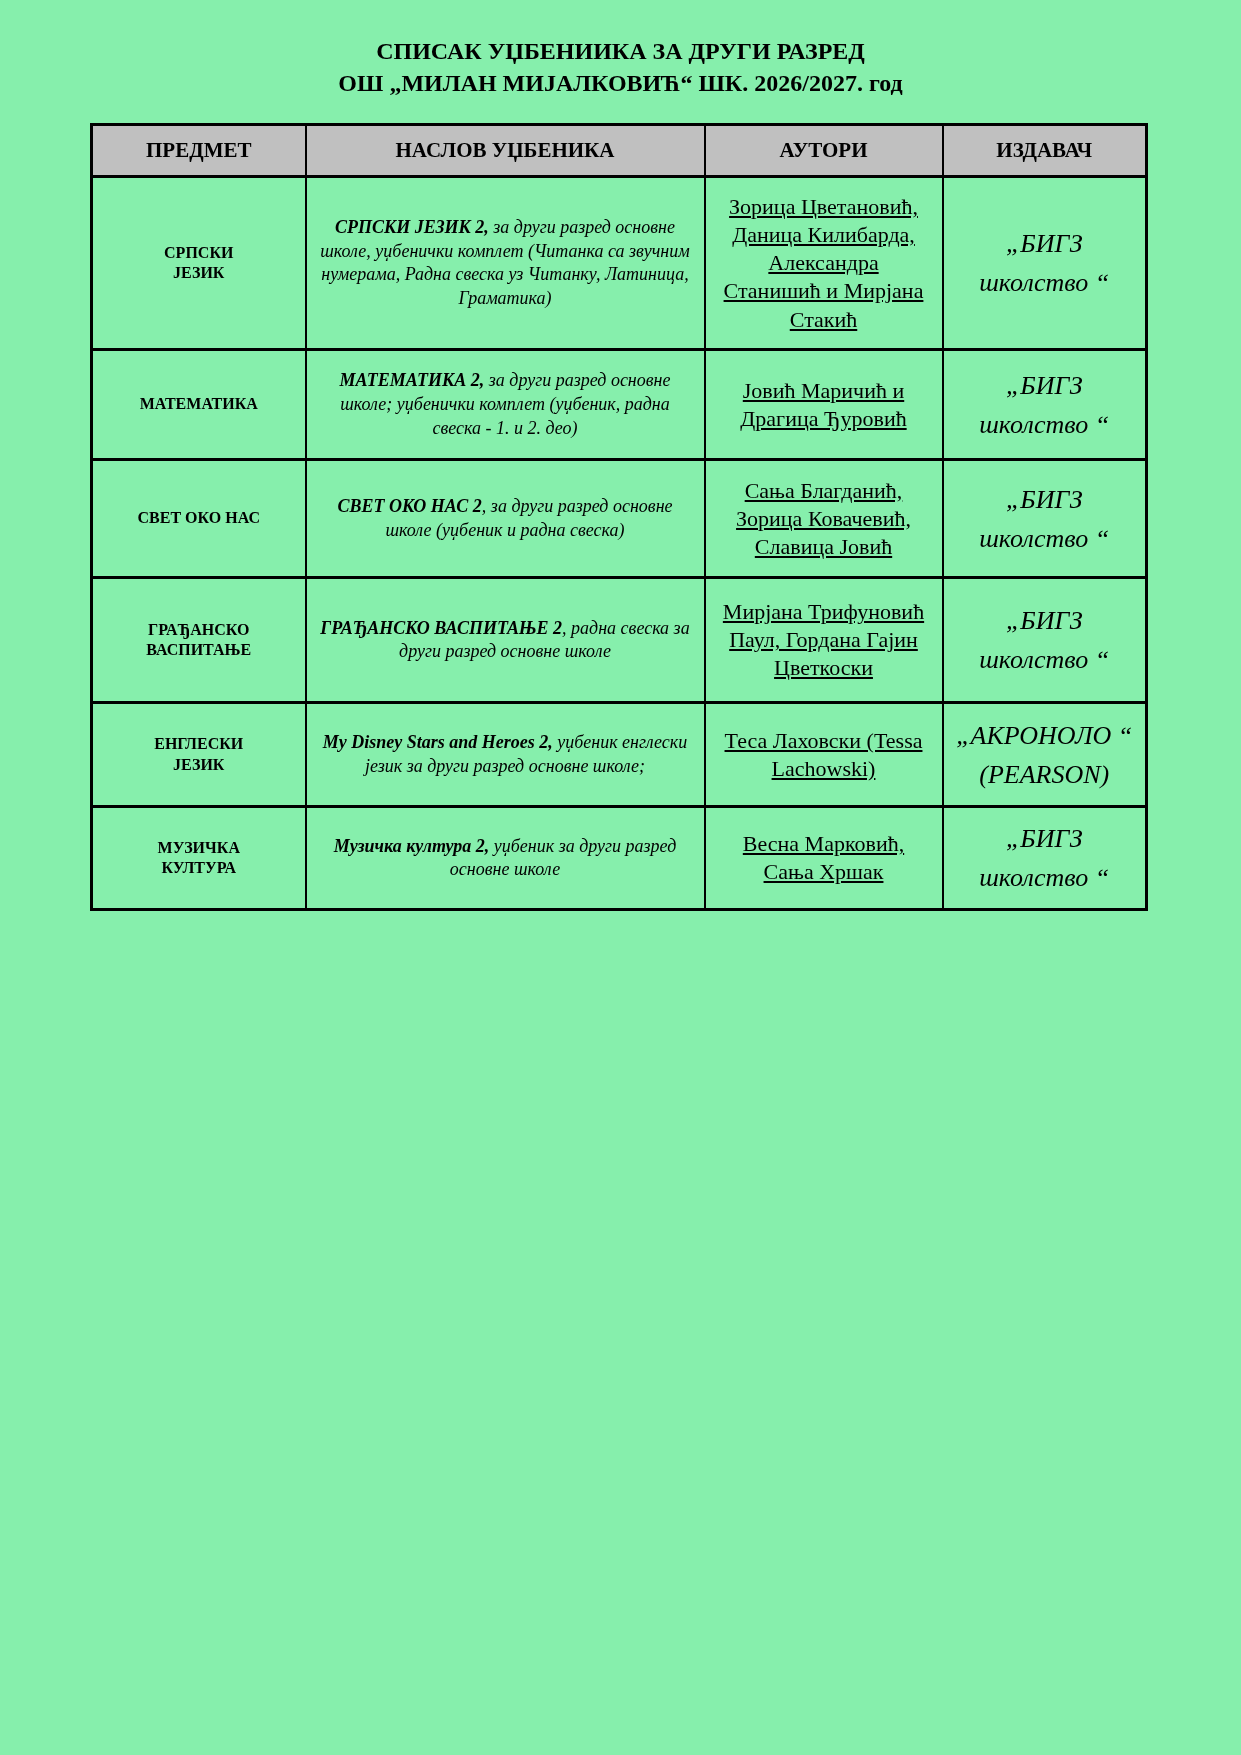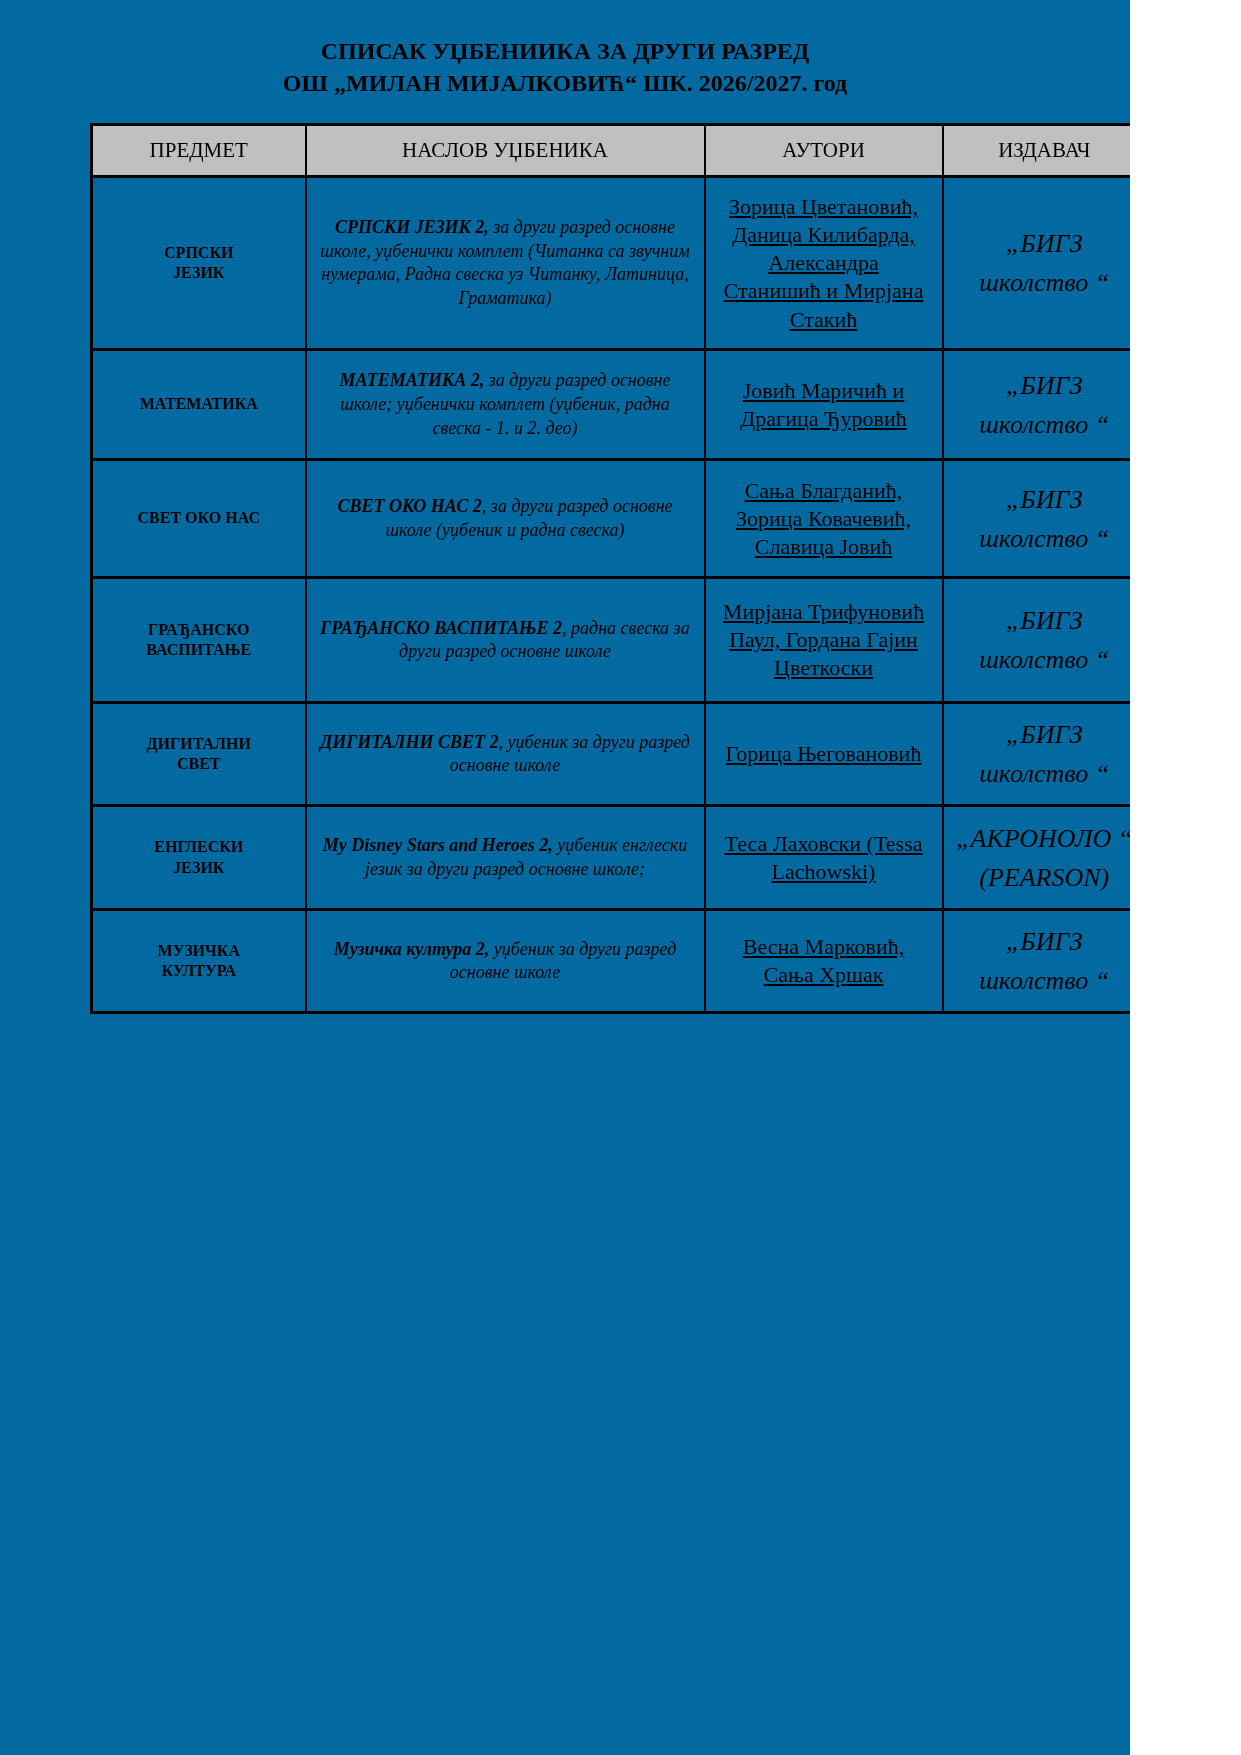--- a/index.html
+++ b/index.html
@@ -2,23 +2,23 @@
 <html><head>
 <meta charset="utf-8">
 <style>
   html, body {
     margin: 0;
     padding: 0;
     background: #ffffff;
   }
   .doc {
     position: relative;
-    width: 1130px;
+    width: 1241px;
     height: 1755px;
-    background: #0369a1;
+    background: #86efac;
     color: #000000;
     font-family: "Liberation Serif", "DejaVu Serif", serif;
     overflow: hidden;
   }
   .title-block {
     padding-top: 36px;
     text-align: center;
     font-weight: bold;
     font-size: 24px;
     line-height: 1.32;
@@ -37,21 +37,21 @@
     border-top-width: 3px;
     border-bottom-width: 3px;
     text-align: center;
     vertical-align: middle;
     padding: 6px 12px;
     box-sizing: border-box;
   }
   .book-table th {
     background: #c0c0c0;
     font-size: 21px;
-    font-weight: normal;
+    font-weight: bold;
     height: 52px;
   }
   .cell-subject {
     font-weight: bold;
     font-size: 16px;
     white-space: pre-line;
     line-height: 1.3;
   }
   .cell-title {
     font-size: 18px;
@@ -124,28 +124,20 @@
 школство “</td>
       </tr>
       <tr style="height:125px">
         <td class="cell-subject">ГРАЂАНСКО
 ВАСПИТАЊЕ</td>
         <td class="cell-title"><span class="title-lead">ГРАЂАНСКО ВАСПИТАЊЕ 2</span><span>, радна свеска за други разред основне школе</span></td>
         <td class="cell-authors">Мирјана Трифуновић Паул, Гордана Гајин Цветкоски</td>
         <td class="cell-publisher">„БИГЗ
 школство “</td>
       </tr>
-      <tr style="height:103px">
-        <td class="cell-subject">ДИГИТАЛНИ
-СВЕТ</td>
-        <td class="cell-title"><span class="title-lead">ДИГИТАЛНИ СВЕТ 2</span><span>, уџбеник за други разред основне школе</span></td>
-        <td class="cell-authors">Горица Његовановић</td>
-        <td class="cell-publisher">„БИГЗ
-школство “</td>
-      </tr>
       <tr style="height:104px">
         <td class="cell-subject">ЕНГЛЕСКИ
 ЈЕЗИК</td>
         <td class="cell-title"><span class="title-lead">My Disney Stars and Heroes 2,</span><span> уџбеник енглески језик за други разред основне школе;</span></td>
         <td class="cell-authors">Теса Лаховски (Tessa Lachowski)</td>
         <td class="cell-publisher">„АКРОНОЛО “
 (PEARSON)</td>
       </tr>
       <tr style="height:103px">
         <td class="cell-subject">МУЗИЧКА

